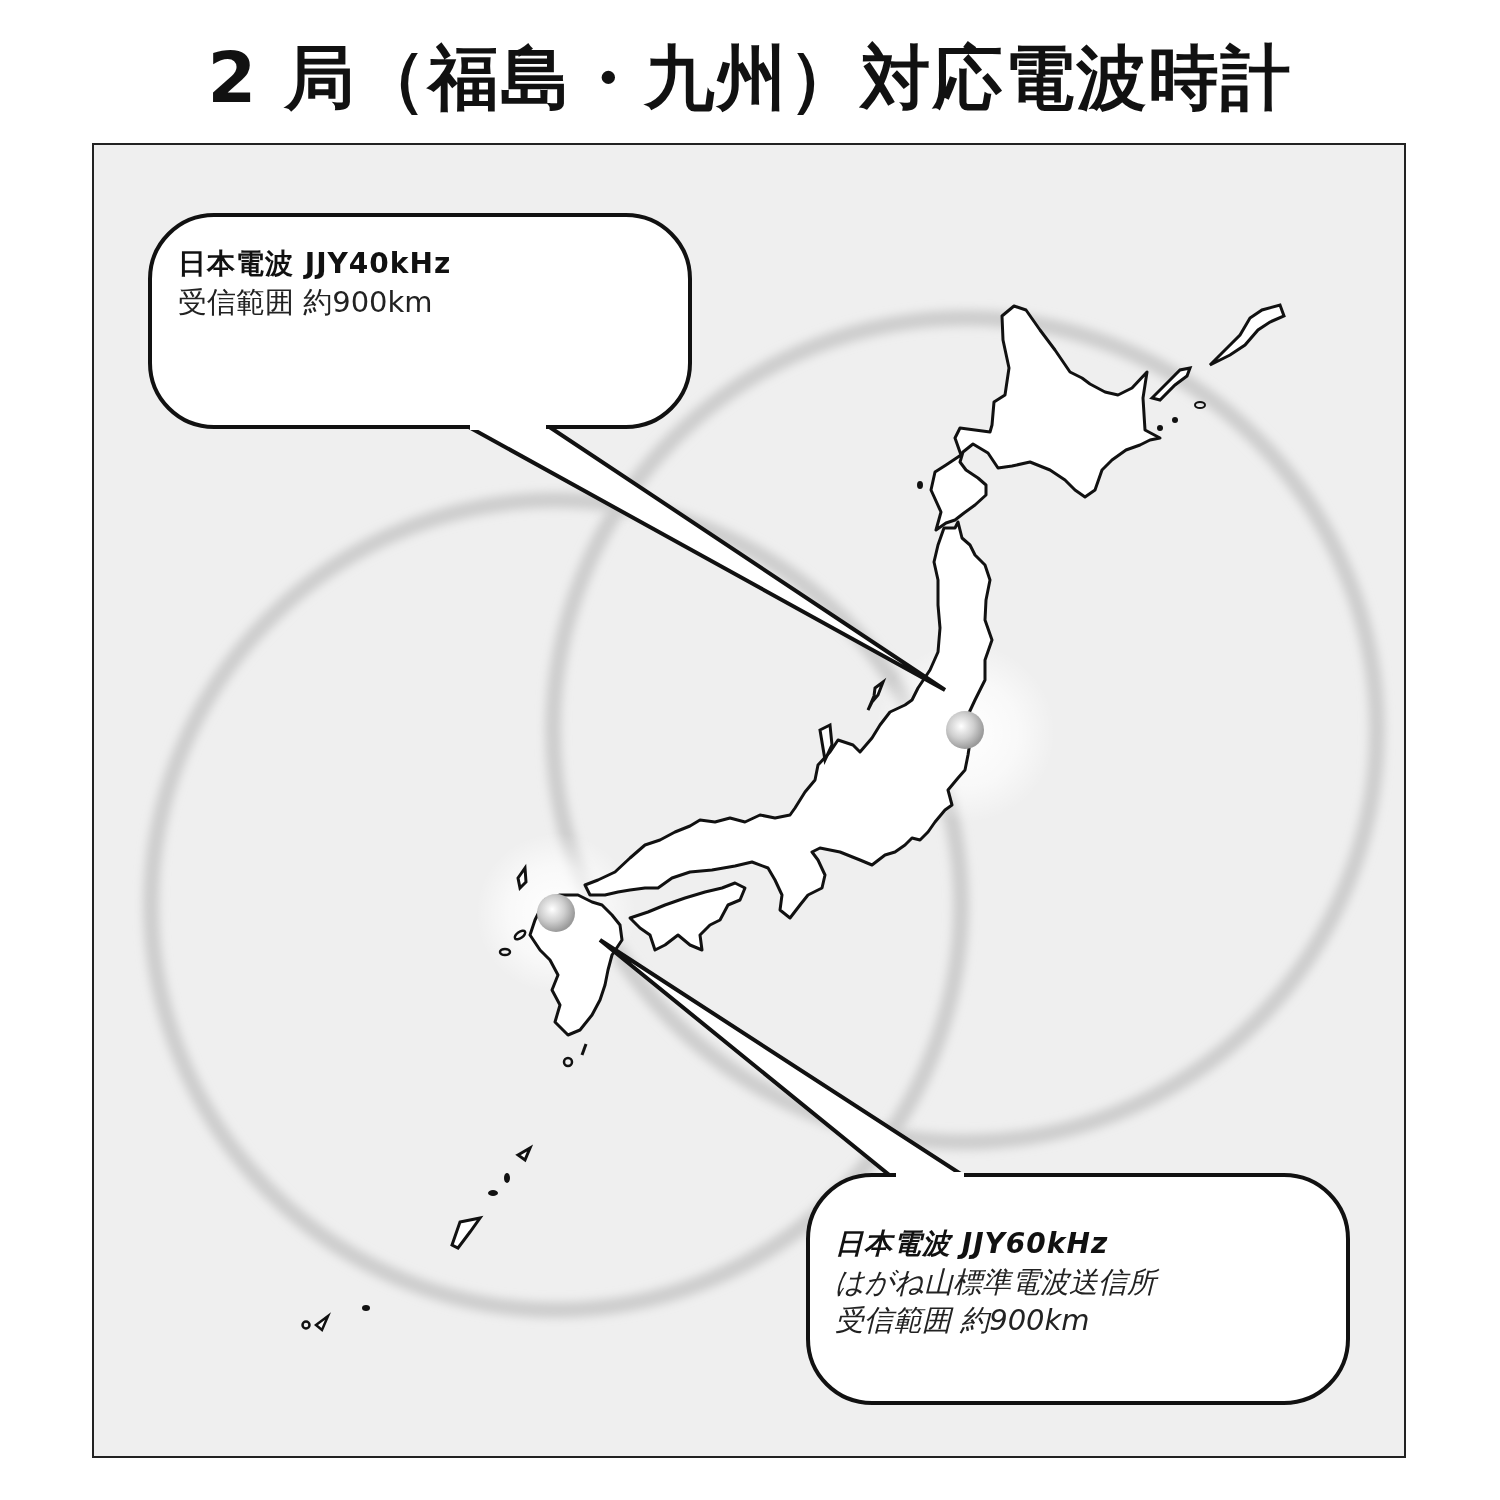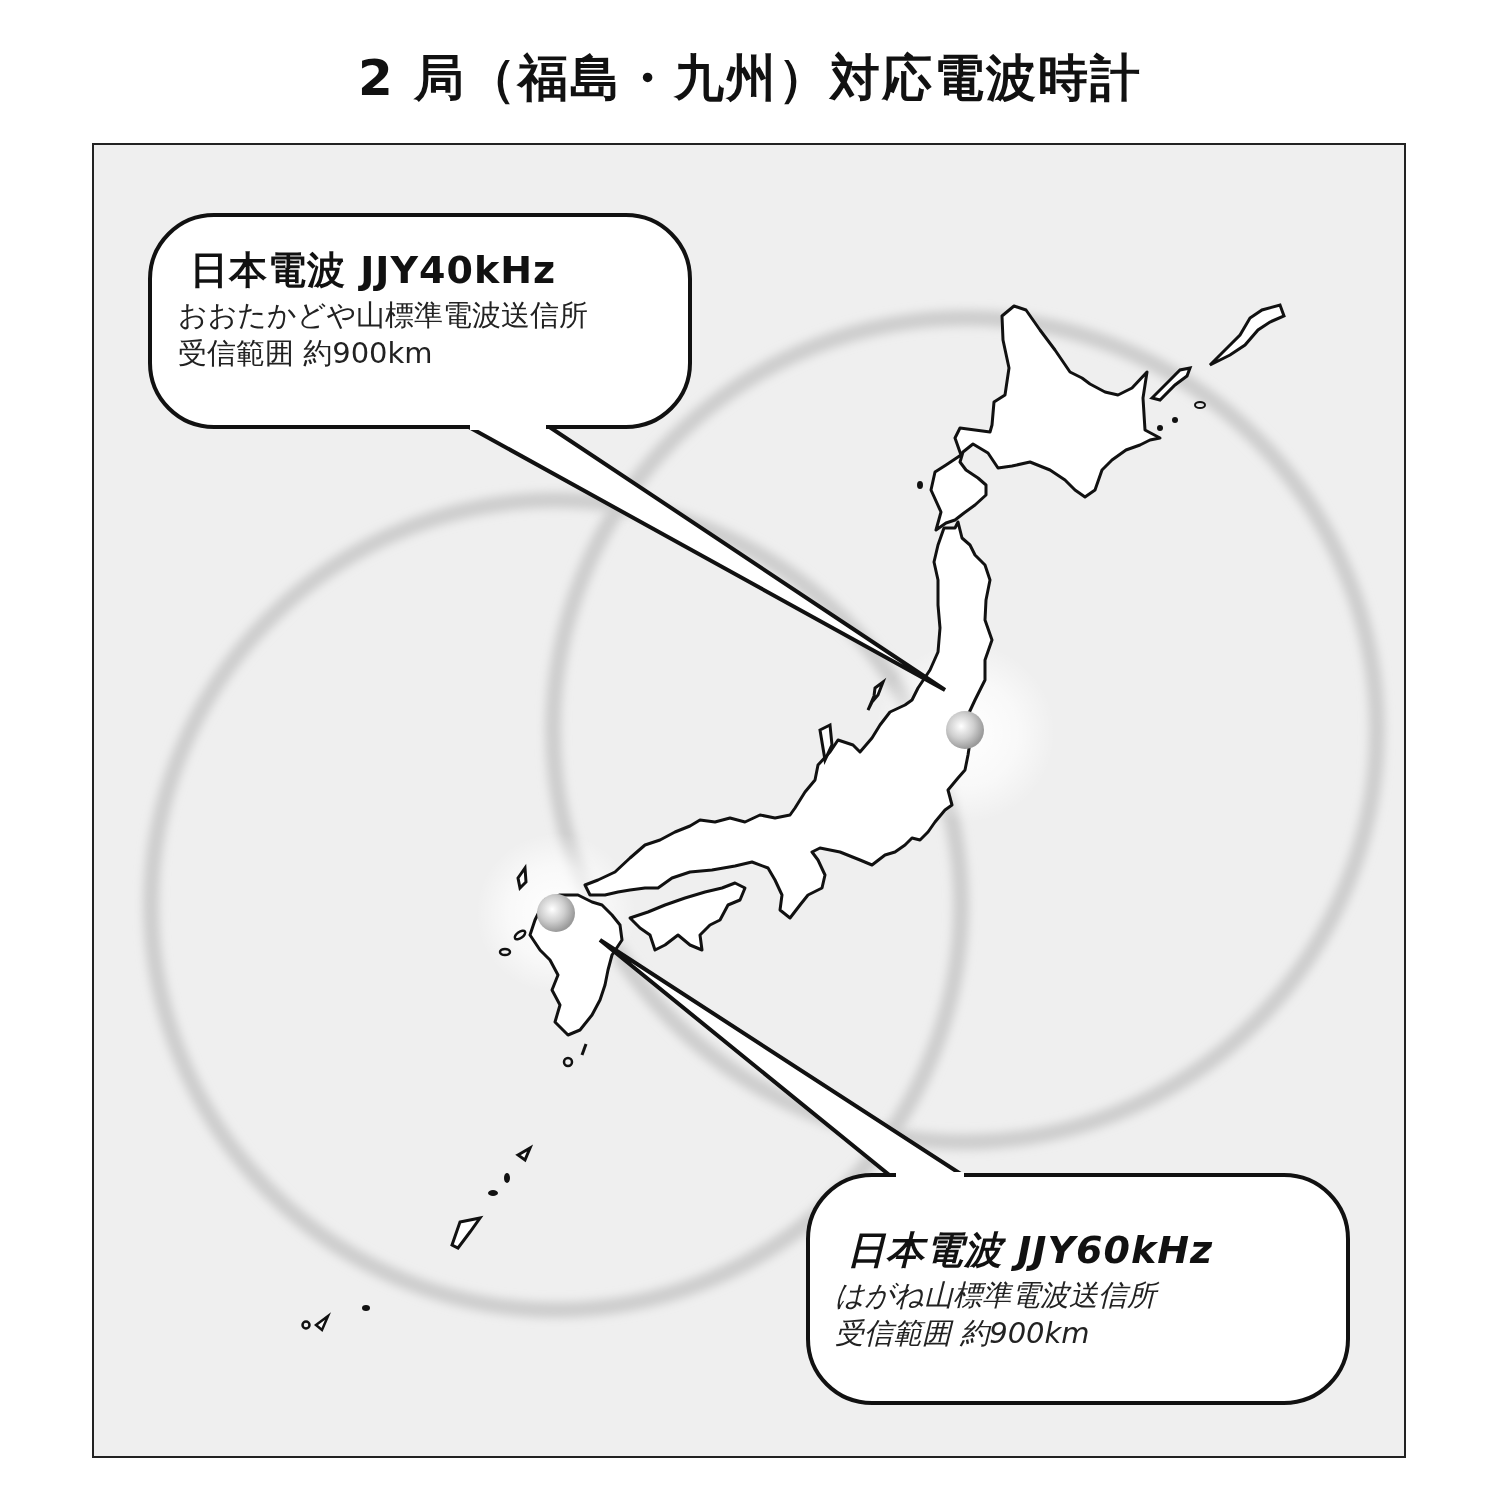--- a/index.html
+++ b/index.html
@@ -1,25 +1,25 @@
 <!DOCTYPE html>
 <html><head>
 <meta charset="utf-8">
 <style>
   html, body { margin:0; padding:0; background:#ffffff; }
   body { width:1500px; height:1500px; position:relative; overflow:hidden;
          font-family:"DejaVu Sans", sans-serif; }
   .title { position:absolute; left:0; top:18px; width:1500px; text-align:center;
-           font-size:50px; font-weight:bold; color:#111; letter-spacing:2px;
+           font-size:70px; font-weight:bold; color:#111; letter-spacing:2px;
            font-family:"DejaVu Sans", sans-serif; line-height:120px; }
   .panel { position:absolute; left:92px; top:143px; width:1314px; height:1315px;
            background:#efefef; border:2px solid #222; box-sizing:border-box; }
   svg.map { position:absolute; left:0; top:0; width:1500px; height:1500px; }
   .bubble-text { position:absolute; color:#111; font-family:"DejaVu Sans", sans-serif; }
-  .bubble-text .head { font-size:38px; font-weight:bold; letter-spacing:1px; white-space:nowrap;margin-left:12px; }
+  .bubble-text .head { font-size:28px; font-weight:bold; letter-spacing:1px; white-space:nowrap; }
   .bubble-text .sub { font-size:29px; line-height:38px; white-space:nowrap; color:#222; }
   .bt1 { left:178px; top:245px; }
   .bt2 { left:835px; top:1225px;font-style:italic; }
 </style>
 </head>
 <body>
 
 <div class="title">2 局（福島・九州）対応電波時計</div>
 
 <div class="panel"></div>
@@ -95,21 +95,20 @@
     <rect x="808" y="1175" width="540" height="228" rx="64" ry="64" fill="#fff" stroke="#111" stroke-width="4"></rect>
     <rect x="896" y="1172" width="68" height="10" fill="#fff"></rect>
 
     <circle cx="965" cy="730" r="19" fill="url(#ball)"></circle>
     <circle cx="556" cy="913" r="19" fill="url(#ball)"></circle>
   </g>
 </svg>
 
 <div class="bubble-text bt1">
   <div class="head">日本電波 JJY40kHz</div>
-  <div class="sub">おおたかどや山標準電波送信所</div>
   <div class="sub">受信範囲 約900km</div>
 </div>
 
 <div class="bubble-text bt2">
   <div class="head">日本電波 JJY60kHz</div>
   <div class="sub">はがね山標準電波送信所</div>
   <div class="sub">受信範囲 約900km</div>
 </div>
 
 </body></html>

